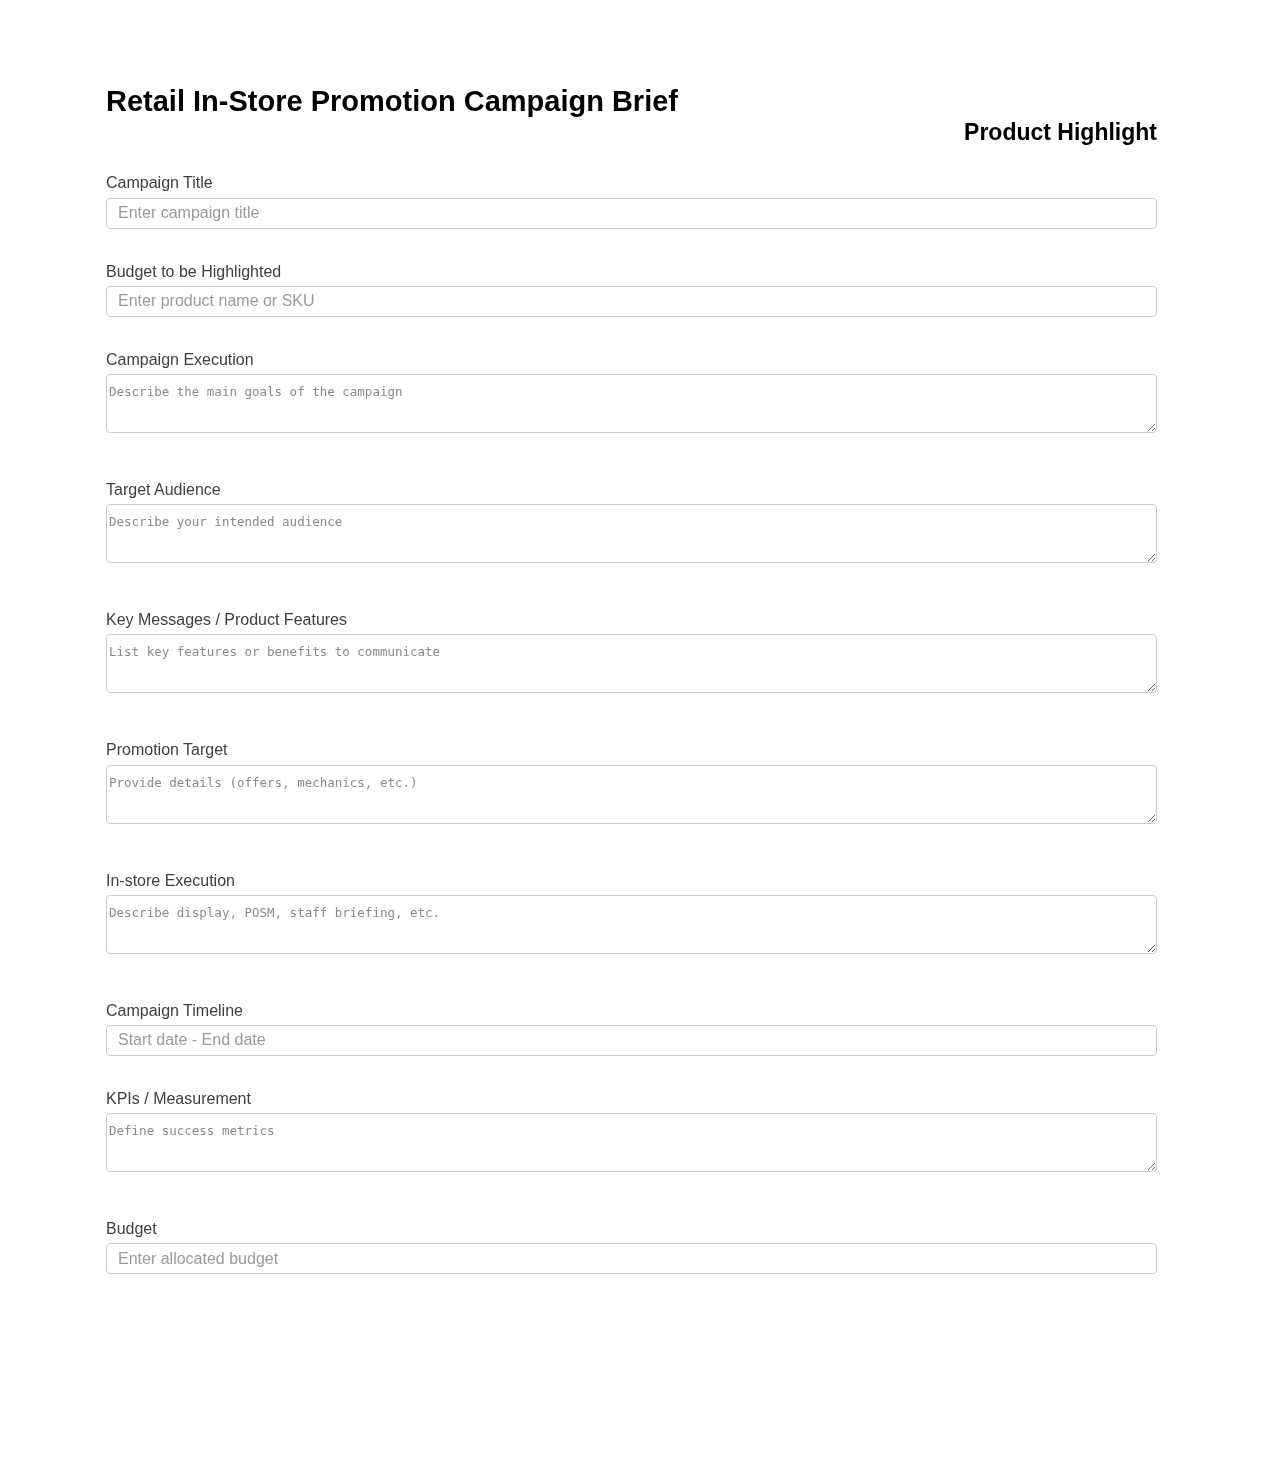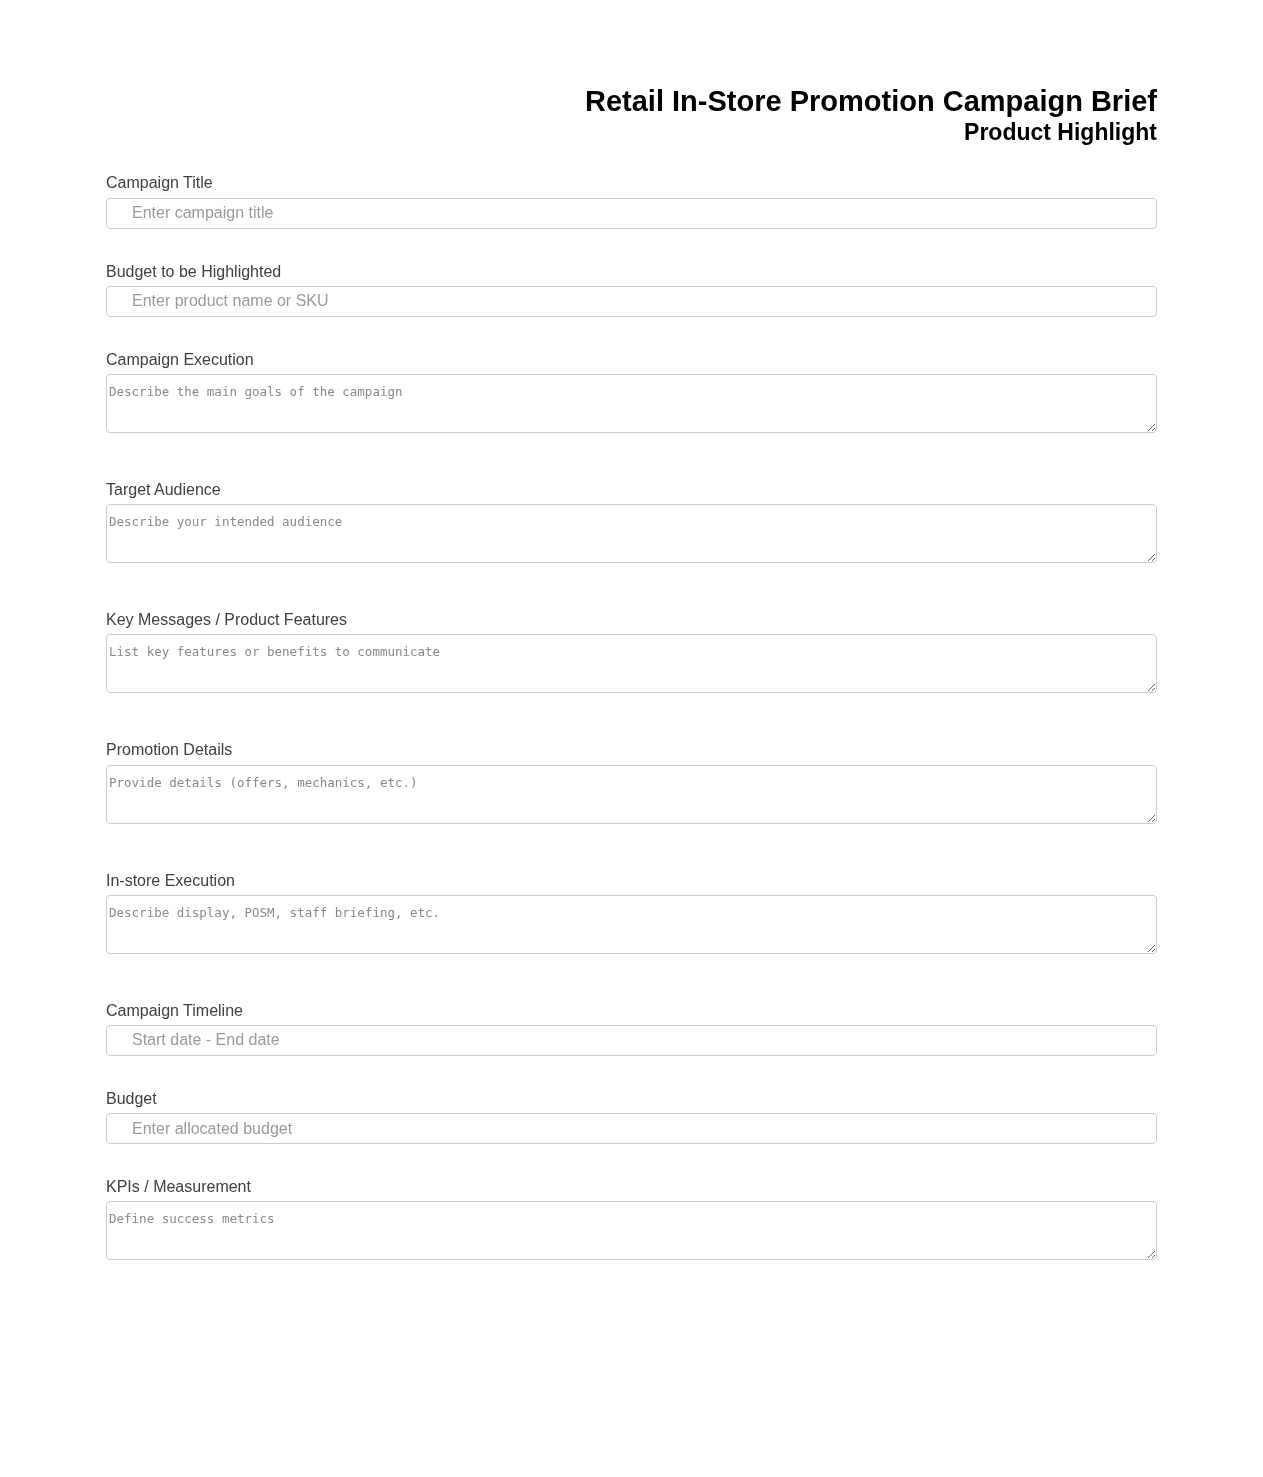--- a/index.html
+++ b/index.html
@@ -17,21 +17,20 @@
     padding: 84px 106px 60px 106px;
     width: 1263px;
   }
   h1.page-title {
     margin: 0;
     font-size: 29px;
     line-height: 1.2;
     font-weight: bold;
     color: #000000;
     letter-spacing: 0;
-    text-align: right;
   }
   h2.page-subtitle {
     margin: 0 0 27px 0;
     font-size: 23px;
     line-height: 1.2;
     font-weight: bold;
     color: #000000;
     text-align: right;
   }
   .field {
@@ -43,21 +42,21 @@
     display: block;
     font-size: 16px;
     line-height: 1.2;
     color: #404040;
     margin-bottom: 5px;
   }
   .text-input {
     display: block;
     width: 100%;
     height: 31px;
-    padding: 4px 25px;
+    padding: 4px 11px;
     font-family: "Liberation Sans", sans-serif;
     font-size: 16px;
     color: #333333;
     border: 1px solid #cccccc;
     border-radius: 4px;
     background: #ffffff;
     outline: none;
   }
   .text-input::placeholder {
     color: #9a9a9a;
@@ -105,33 +104,33 @@
       </div>
       <div class="field type-textarea">
         <label class="field-label">Target Audience</label>
         <textarea class="text-area" placeholder="Describe your intended audience" style=""></textarea>
       </div>
       <div class="field type-textarea">
         <label class="field-label">Key Messages / Product Features</label>
         <textarea class="text-area" placeholder="List key features or benefits to communicate" style=""></textarea>
       </div>
       <div class="field type-textarea">
-        <label class="field-label">Promotion Details</label>
+        <label class="field-label">Promotion Target</label>
         <textarea class="text-area" placeholder="Provide details (offers, mechanics, etc.)" style=""></textarea>
       </div>
       <div class="field type-textarea">
         <label class="field-label">In-store Execution</label>
         <textarea class="text-area" placeholder="Describe display, POSM, staff briefing, etc." style=""></textarea>
       </div>
       <div class="field type-input">
         <label class="field-label">Campaign Timeline</label>
         <input type="text" class="text-input" placeholder="Start date - End date" style="">
       </div>
+      <div class="field type-textarea">
+        <label class="field-label">KPIs / Measurement</label>
+        <textarea class="text-area" placeholder="Define success metrics" style=""></textarea>
+      </div>
       <div class="field type-input">
         <label class="field-label">Budget</label>
         <input type="text" class="text-input" placeholder="Enter allocated budget" style="">
-      </div>
-      <div class="field type-textarea">
-        <label class="field-label">KPIs / Measurement</label>
-        <textarea class="text-area" placeholder="Define success metrics" style=""></textarea>
       </div>
     </form>
 </div>
 
 </body></html>

